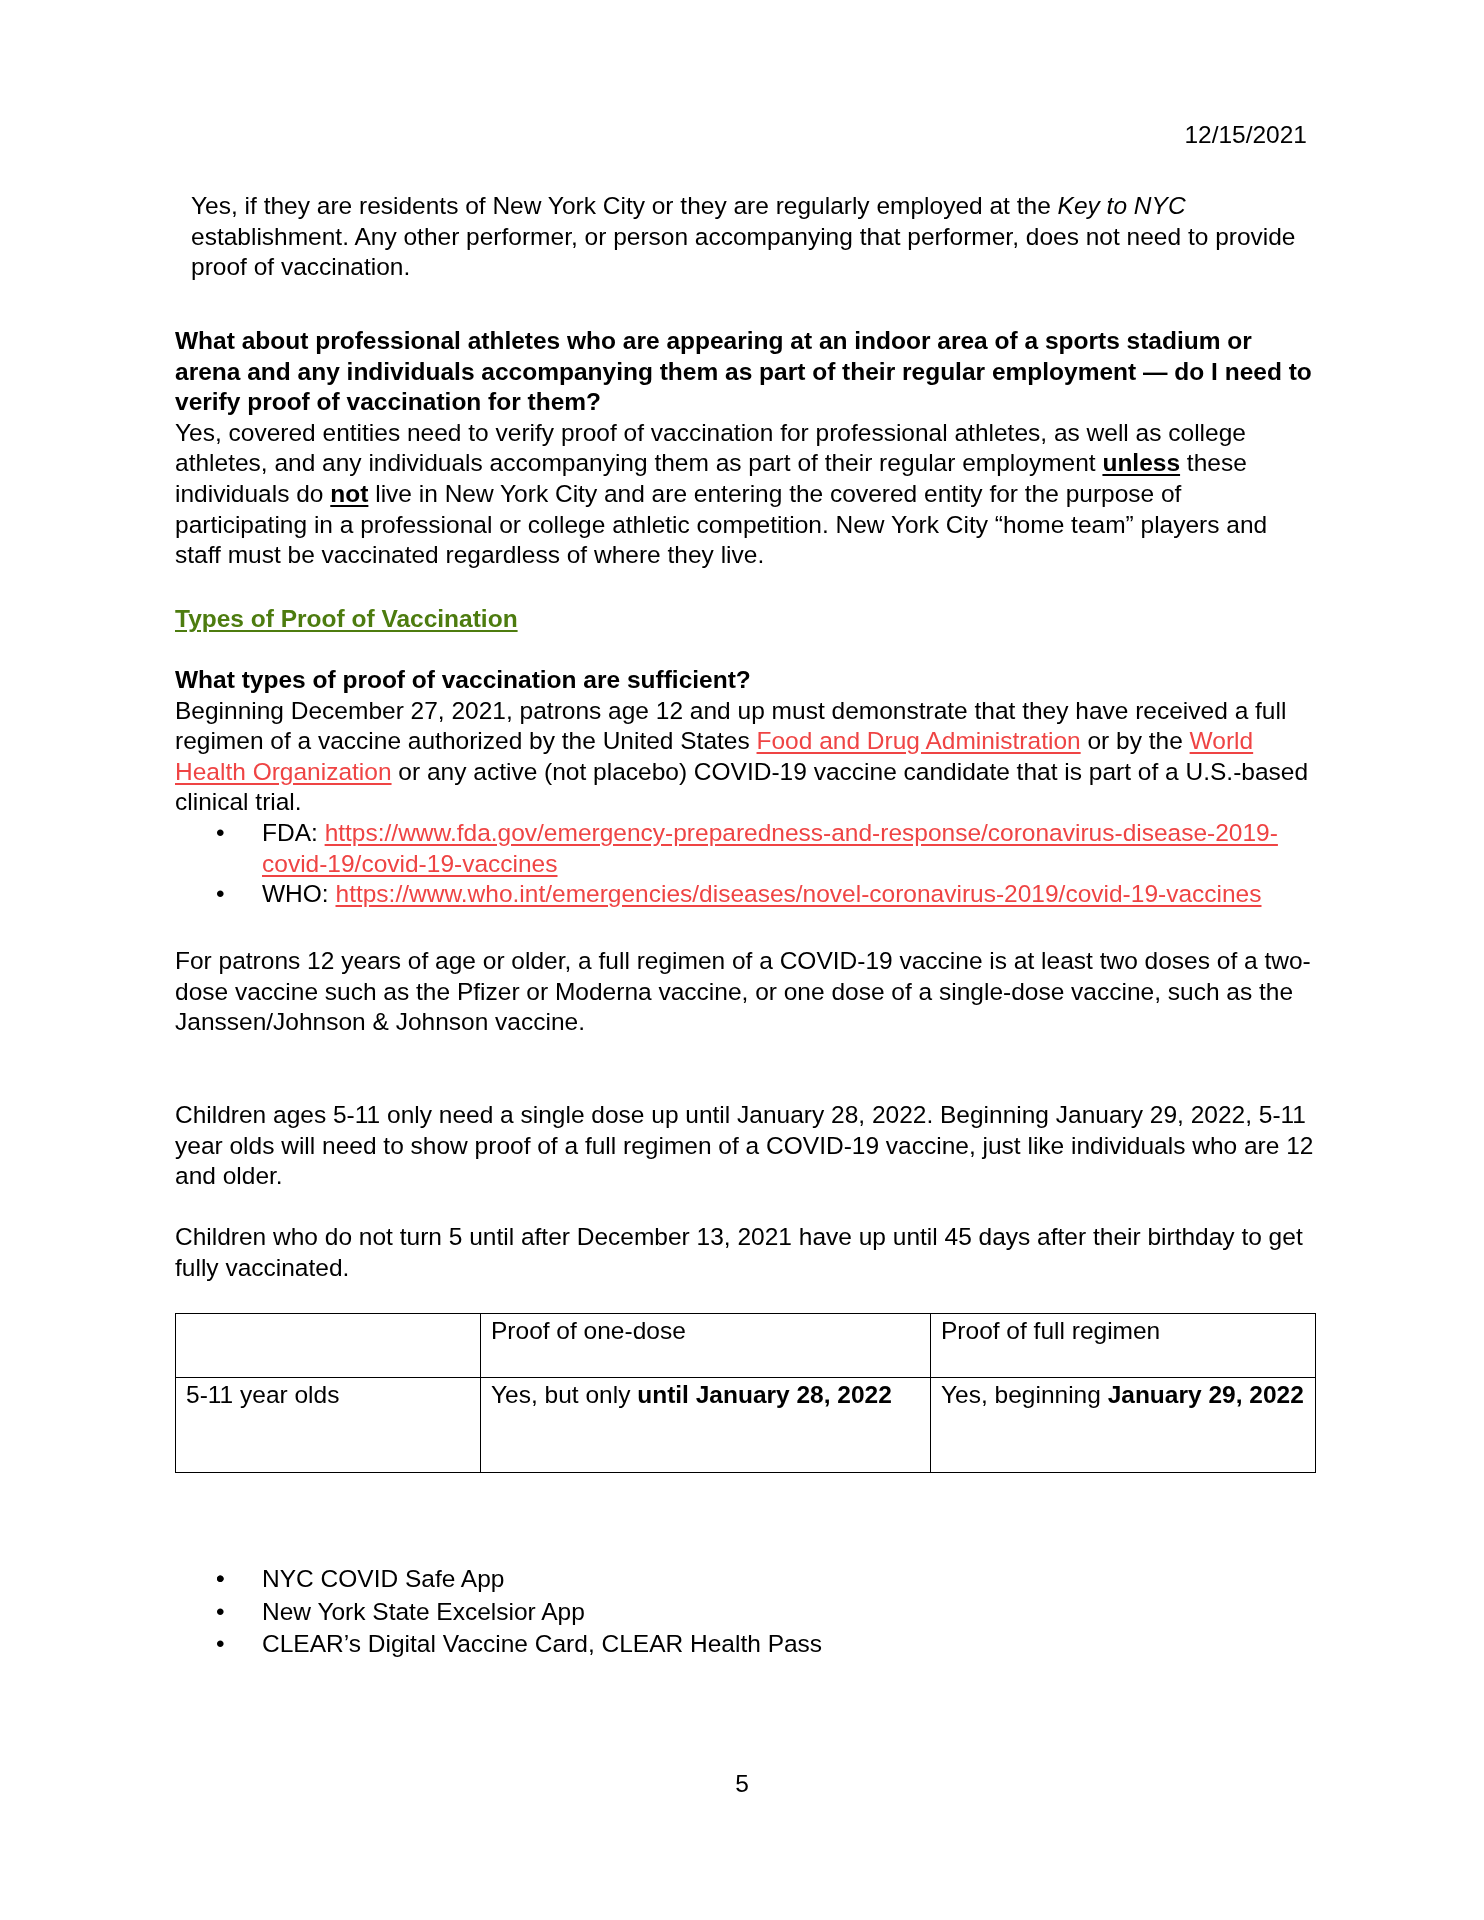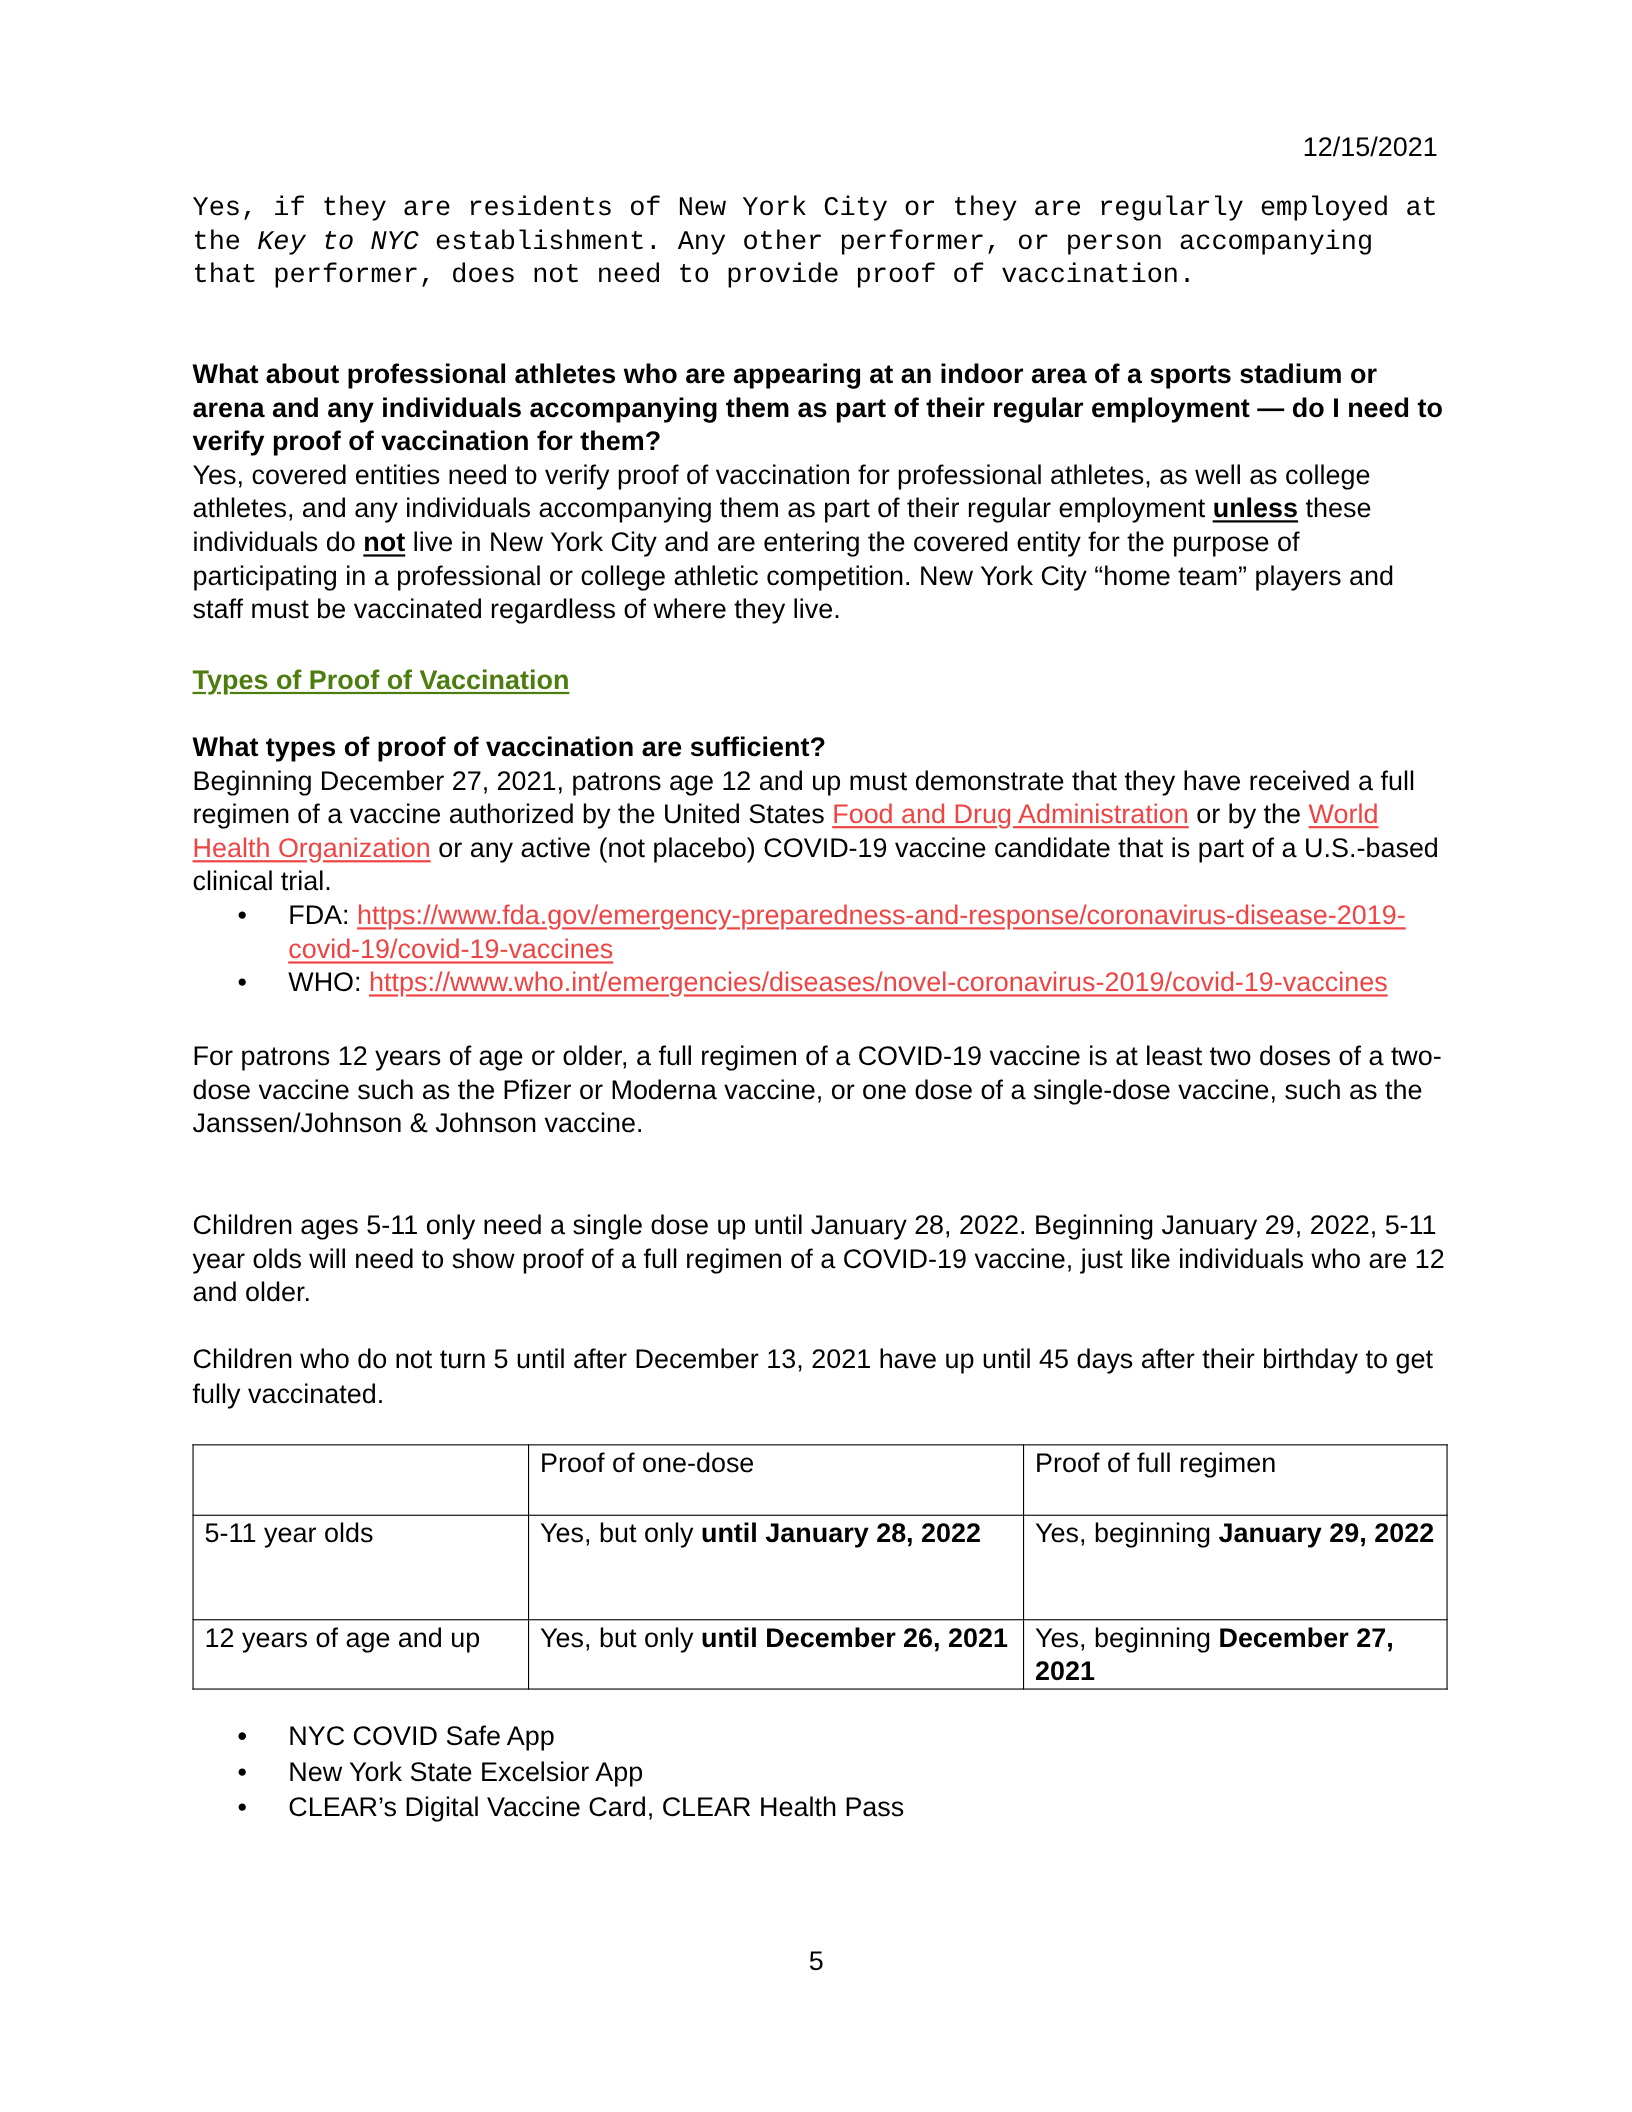--- a/index.html
+++ b/index.html
@@ -22,21 +22,21 @@
                 padding: 2px 10px 0 10px; }
   .pagenum { left: 0; width: 1484px; text-align: center; top: 1770px; font-size: 24.5px; }
 </style>
 </head>
 <body>
 
 <div class="page">
 
   <div class="abs date">12/15/2021</div>
 
-  <p class="abs txt col" style="top:175px; margin:0;font-family:Liberation Mono, monospace;">
+  <p class="abs txt col" style="top:175px; margin:16px;">
     <span>Yes, if they are residents of New York City or they are regularly employed at the </span><i>Key to NYC</i><span> establishment. Any other performer, or person accompanying that performer, does not need to provide proof of vaccination.</span>
   </p>
 
   <div class="abs txt col" style="top:298px;margin-top:28px;">
     <div class="bold">What about professional athletes who are appearing at an indoor area of a sports stadium or arena and any individuals accompanying them as part of their regular employment — do I need to verify proof of vaccination for them?</div>
     <div>
       <span>Yes, covered entities need to verify proof of vaccination for professional athletes, as well as college athletes, and any individuals accompanying them as part of their regular employment </span><span class="bold ul">unless</span><span> these individuals do </span><span class="bold ul">not</span><span> live in New York City and are entering the covered entity for the purpose of participating in a professional or college athletic competition. New York City “home team” players and staff must be vaccinated regardless of where they live.</span>
     </div>
   </div>
 
@@ -75,25 +75,20 @@
         <tr style="height:64px;">
       <td></td>
       <td>Proof of one-dose</td>
       <td>Proof of full regimen</td>
     </tr>
     <tr style="height:95px;">
       <td>5-11 year olds</td>
       <td><span> Yes, but only </span><b>until January 28, 2022</b></td>
       <td><span>Yes, beginning </span><b>January 29, 2022</b></td>
     </tr>
-    <tr style="height:53px;">
-      <td>12 years of age and up</td>
-      <td><span>Yes, but only </span><b>until December 26, 2021</b></td>
-      <td><span>Yes, beginning </span><b>December 27, 2021</b></td>
-    </tr>
   </tbody>
     </table>
 
   <div class="abs txt col" style="top:1563px; line-height:32.5px;">
     <ul class="bul">
       <li><span class="dot">•</span></li>
       <li><span class="dot">•</span><span>NYC COVID Safe App</span></li>
       <li><span class="dot">•</span><span>New York State Excelsior App</span></li>
       <li><span class="dot">•</span><span>CLEAR’s Digital Vaccine Card, CLEAR Health Pass</span></li>
     </ul>

